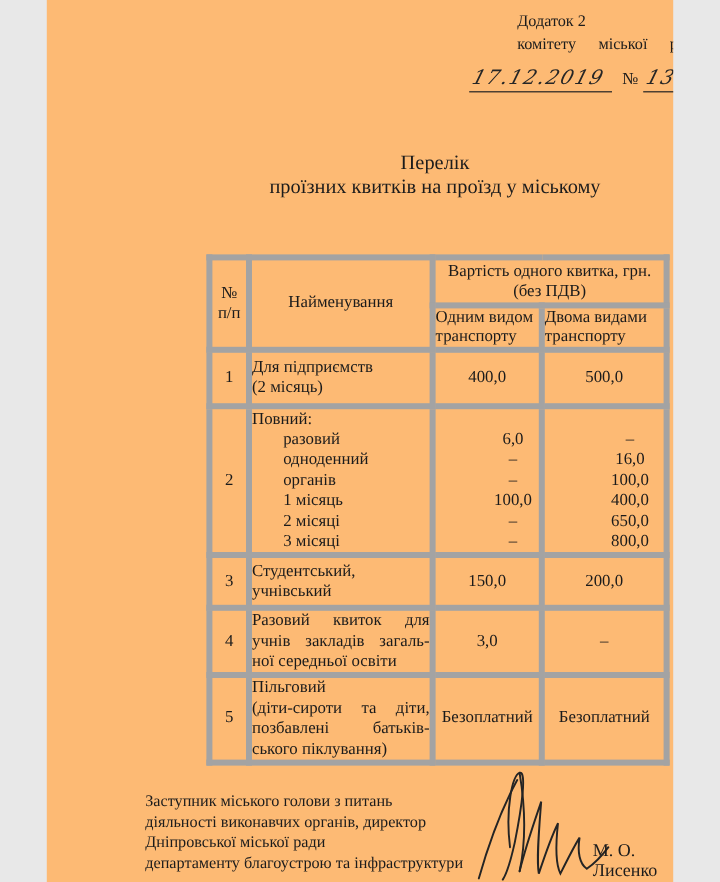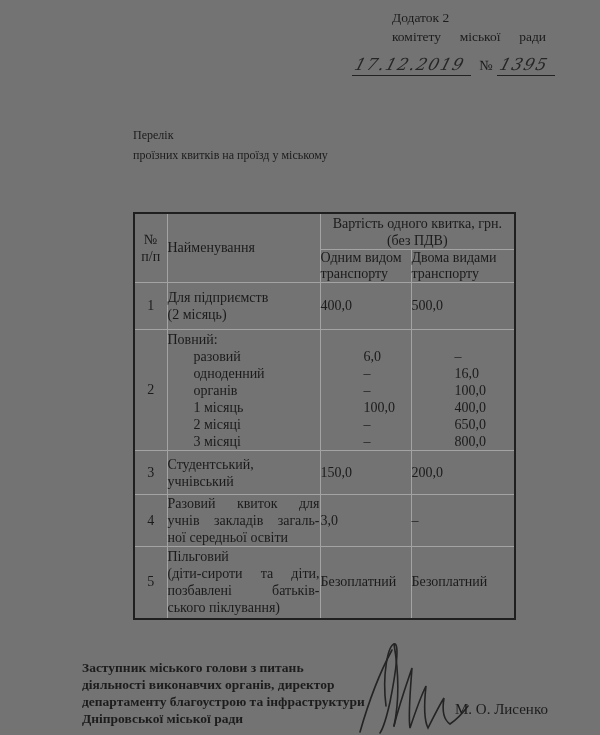--- a/index.html
+++ b/index.html
@@ -1,57 +1,57 @@
 <!DOCTYPE html>
 <html><head>
 <meta charset="utf-8">
 <style>
   html,body{margin:0;padding:0;background:#e8e8e8;}
   .page{
-    position:relative;width:600px;height:735px;margin:0 auto;
-    background:#737373;color:#1c1c1c;overflow:hidden;
+    position:relative;width:522px;height:735px;margin:0 auto;
+    background:#fdba74;color:#1c1c1c;overflow:hidden;
     font-family:"Liberation Serif","DejaVu Serif",serif;
   }
   
   .annex{position:absolute;left:392px;top:8px;width:154px;font-size:13.5px;line-height:19px;}
   .annex .jline{text-align:justify;text-align-last:justify;}
   .dateline{position:absolute;left:352px;top:55px;width:236px;white-space:nowrap;}
   .uwrap{display:inline-block;border-bottom:1.6px solid #222;padding:0 7px 1px 3px;}
   .hand{
     display:inline-block;transform:skewX(-16deg);font-style:italic;
     font-family:"DejaVu Serif",serif;font-size:16.5px;letter-spacing:1.5px;color:#262626;
   }
   .nosign{display:inline-block;margin:0 4px 0 8px;font-size:14px;}
   
-  .doc-title{position:absolute;left:133px;top:126px;width:381px;text-align:left;font-size:12px;line-height:19.5px;}
+  .doc-title{position:absolute;left:133px;top:126px;width:381px;text-align:center;font-size:17px;line-height:19.5px;}
   
   .doc-table{
     position:absolute;left:133px;top:212px;width:381px;
     border-collapse:collapse;table-layout:fixed;
     font-size:14px;color:#1b1b1b;border:2px solid #1f1f1f;
   }
-  .doc-table td,.doc-table th{border:1px solid #a3a3a3;font-weight:normal;padding:0;}
+  .doc-table td,.doc-table th{border:5px solid #a3a3a3;font-weight:normal;padding:0;}
   .h-num{text-align:center;vertical-align:middle;line-height:17px;}
-  .h-name{text-align:left;vertical-align:middle;}
+  .h-name{text-align:center;vertical-align:middle;}
   .h-cost{text-align:center;vertical-align:middle;line-height:17px;height:35px;}
   .h-sub{text-align:left;vertical-align:middle;line-height:16px;padding:1px 2px 1px 6px;height:32px;}
   .c-num{text-align:center;vertical-align:middle;}
   .c-name{text-align:left;vertical-align:middle;padding:2px 4px 2px 7px;}
   .nline{line-height:17px;}
   .nline.ind{padding-left:26px;}
   .nline.just{text-align:justify;text-align-last:justify;}
-  .c-val{text-align:left;vertical-align:middle;margin-top:16px;}
+  .c-val{text-align:center;vertical-align:middle;margin-top:16px;}
   .vline{line-height:17px;padding-left:43px;}
   tbody tr:nth-child(1){height:47px;}
   tbody tr:nth-child(2){height:121px;}
   tbody tr:nth-child(3){height:44px;}
   tbody tr:nth-child(4){height:48px;}
   tbody tr:nth-child(5){height:72px;}
   
-  .sig-block{position:absolute;left:82px;top:659px;width:320px;font-size:13.5px;line-height:17px;font-weight:bold;}
+  .sig-block{position:absolute;left:82px;top:659px;width:320px;font-size:13.5px;line-height:17px;}
   .sig-name{position:absolute;left:455px;top:701px;font-size:15px;}
   .scribble{position:absolute;left:346px;top:628px;}
 </style>
 </head>
 <body>
 
 <div class="page">
 
   <div class="annex">
     <div>Додаток 2</div>
@@ -165,22 +165,22 @@
           </td>
           <td class="c-val">Безоплатний</td>
           <td class="c-val">Безоплатний</td>
         </tr>
       </tbody>
   </table>
 
   <div class="sig-block">
     <div>Заступник міського голови з питань</div>
     <div>діяльності виконавчих органів, директор</div>
+    <div>Дніпровської міської ради</div>
     <div>департаменту благоустрою та інфраструктури</div>
-    <div>Дніпровської міської ради</div>
   </div>
 
   <svg class="scribble" width="125" height="108" viewBox="0 0 125 108" aria-hidden="true">
     <g fill="none" stroke="#242424" stroke-width="1.6" stroke-linecap="round">
       <path d="M14 104 C22 76 34 44 46 22"></path>
       <path d="M40 78 C36 46 42 18 48 16 C54 14 50 44 44 74 C40 92 36 102 34 105"></path>
       <path d="M48 16 C52 40 54 70 48 98"></path>
       <path d="M48 98 C54 74 62 52 66 40 C64 66 62 88 64 100 C70 82 76 66 80 58 C78 76 78 92 82 100 C88 88 94 76 98 70 C96 82 98 92 104 96 C110 92 116 86 122 78"></path>
     </g>
   </svg>

